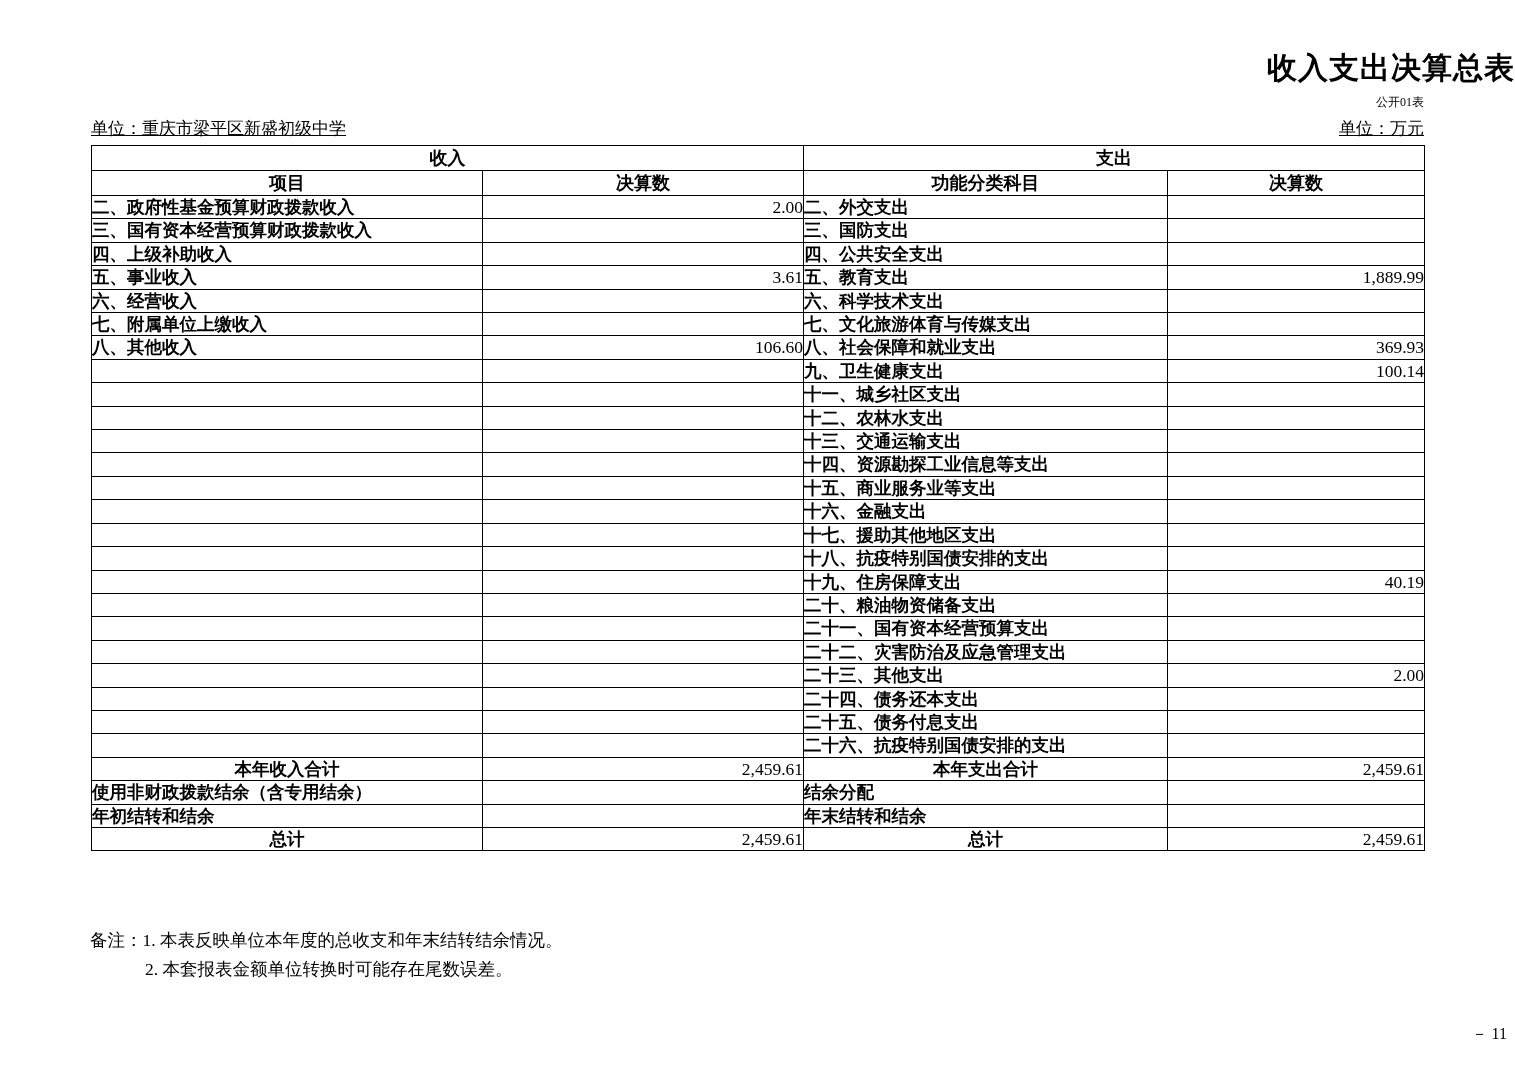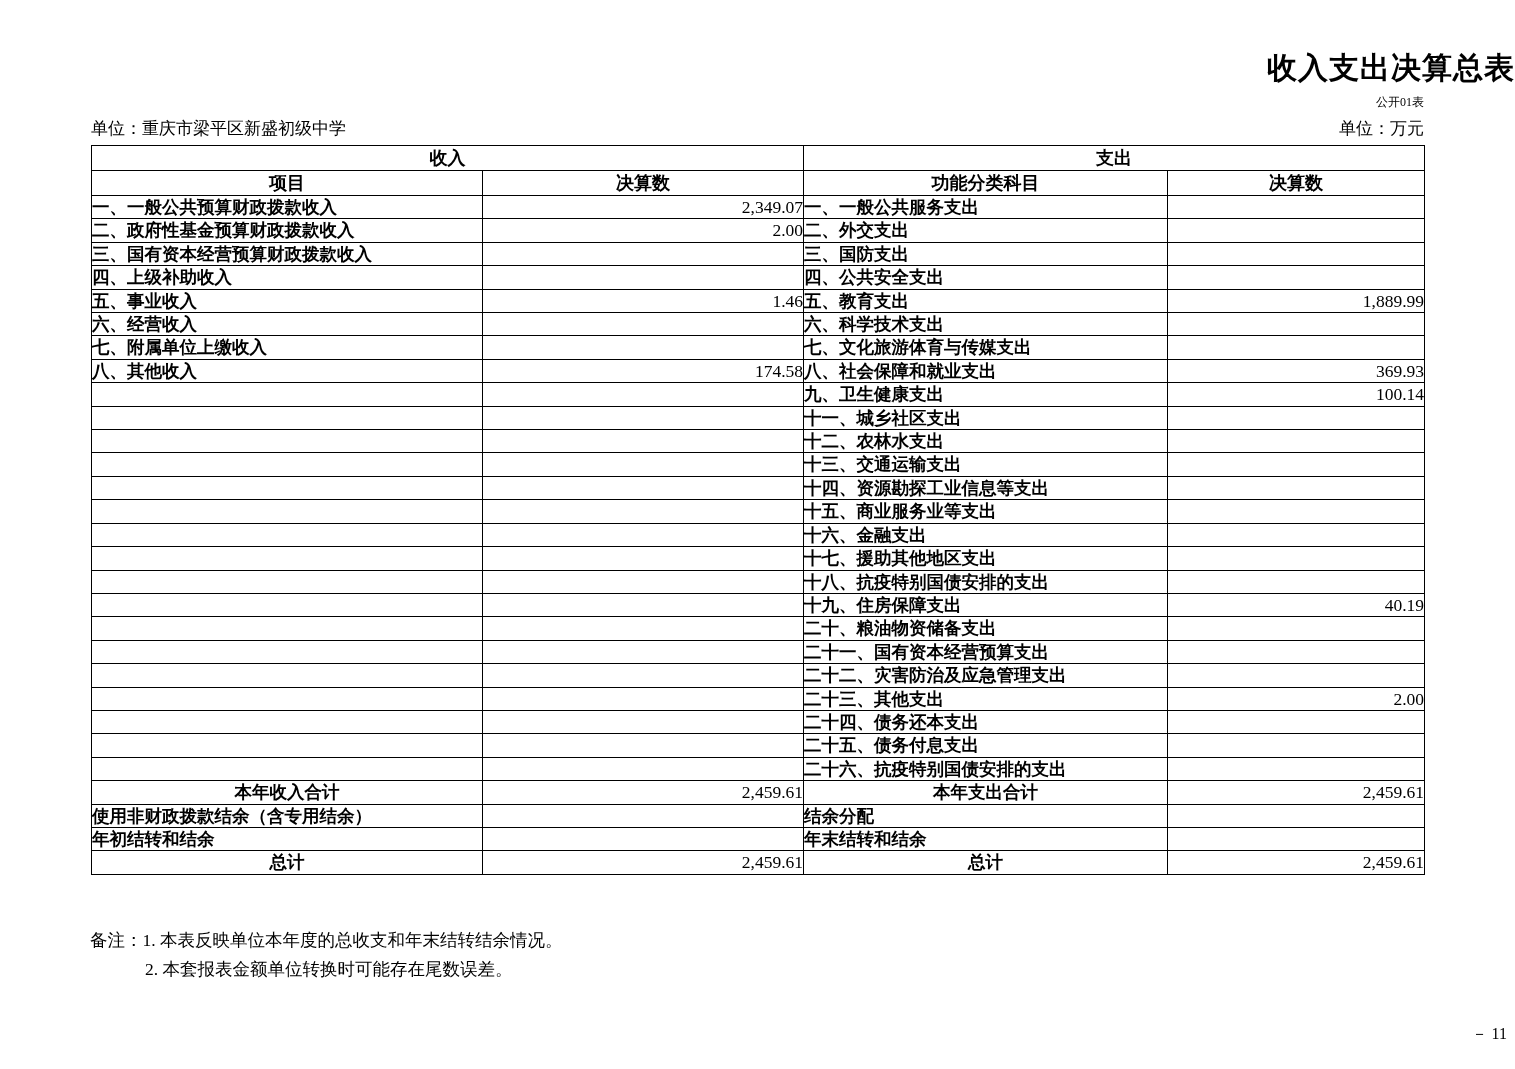--- a/index.html
+++ b/index.html
@@ -36,20 +36,21 @@
   }
   .unit-row {
     position: absolute;
     top: 117px;
     left: 91px;
     width: 1333px;
     display: flex;
     justify-content: space-between;
     font-size: 17px;
     font-weight: 400;
+    text-decoration: underline;
   }
   table.fin-table {
     position: absolute;
     top: 145px;
     left: 91px;
     width: 1333px;
     border-collapse: collapse;
     table-layout: fixed;
     font-size: 17.5px;
   }
@@ -134,64 +135,58 @@
       </tr>
       <tr>
         <th>项目</th>
         <th>决算数</th>
         <th>功能分类科目</th>
         <th>决算数</th>
       </tr>
     </thead>
     <tbody id="table-body">
         <tr>
-          <td class="label">一、一般公共预算财政拨款收入</td>
-          <td class="value">2,349.07</td>
-          <td class="label">一、一般公共服务支出</td>
-          <td class="value"></td>
-        </tr>
-        <tr>
           <td class="label">二、政府性基金预算财政拨款收入</td>
           <td class="value">2.00</td>
           <td class="label">二、外交支出</td>
           <td class="value"></td>
         </tr>
         <tr>
           <td class="label">三、国有资本经营预算财政拨款收入</td>
           <td class="value"></td>
           <td class="label">三、国防支出</td>
           <td class="value"></td>
         </tr>
         <tr>
           <td class="label">四、上级补助收入</td>
           <td class="value"></td>
           <td class="label">四、公共安全支出</td>
           <td class="value"></td>
         </tr>
         <tr>
           <td class="label">五、事业收入</td>
-          <td class="value">1.46</td>
+          <td class="value">3.61</td>
           <td class="label">五、教育支出</td>
           <td class="value">1,889.99</td>
         </tr>
         <tr>
           <td class="label">六、经营收入</td>
           <td class="value"></td>
           <td class="label">六、科学技术支出</td>
           <td class="value"></td>
         </tr>
         <tr>
           <td class="label">七、附属单位上缴收入</td>
           <td class="value"></td>
           <td class="label">七、文化旅游体育与传媒支出</td>
           <td class="value"></td>
         </tr>
         <tr>
           <td class="label">八、其他收入</td>
-          <td class="value">174.58</td>
+          <td class="value">106.60</td>
           <td class="label">八、社会保障和就业支出</td>
           <td class="value">369.93</td>
         </tr>
         <tr>
           <td class="label"></td>
           <td class="value"></td>
           <td class="label">九、卫生健康支出</td>
           <td class="value">100.14</td>
         </tr>
         <tr>

